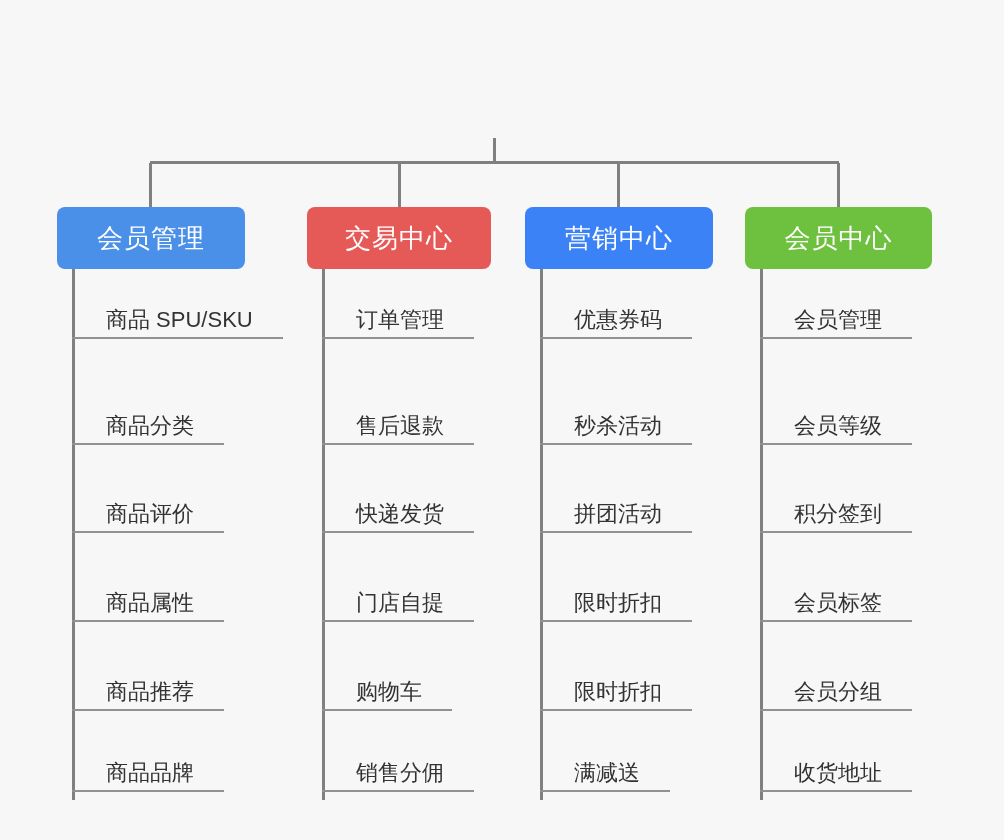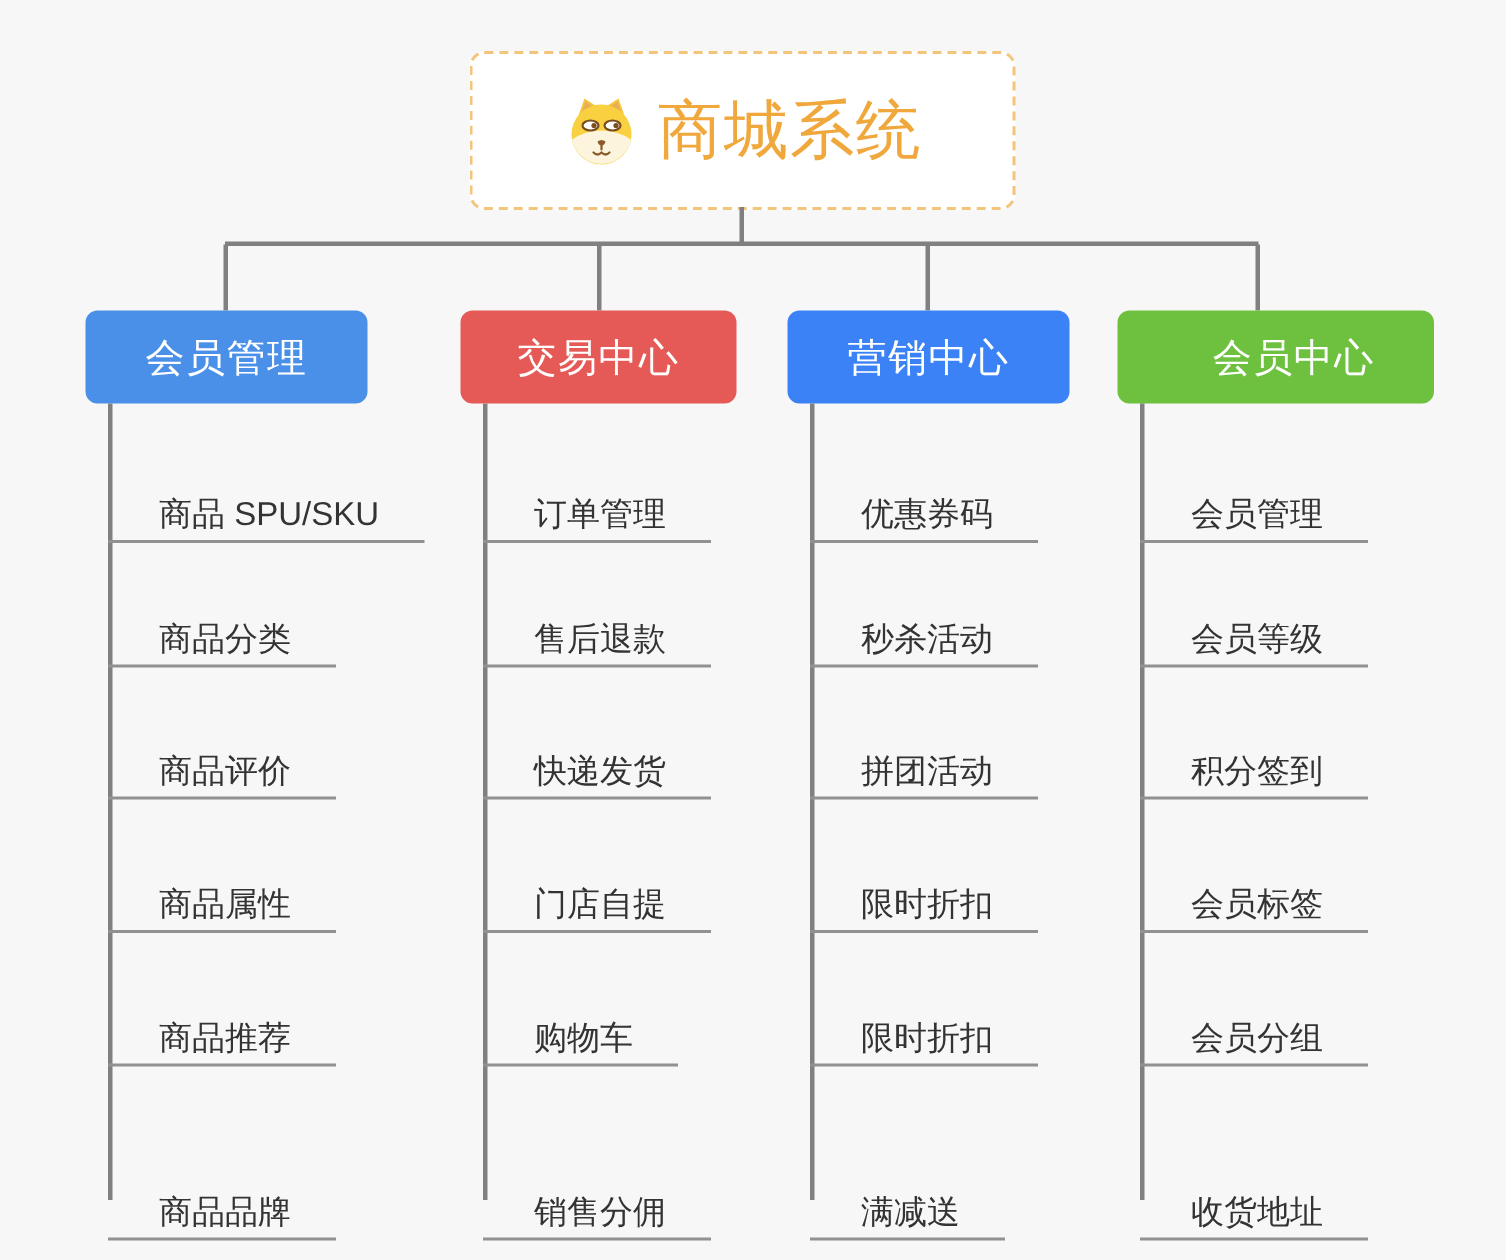--- a/index.html
+++ b/index.html
@@ -76,49 +76,32 @@
   .leaf {
     position: absolute;
     left: 15px;
     line-height: 34px;
     font-size: 22px;
     color: #333333;
     white-space: nowrap;
     padding: 0 30px 0 34px;
     border-bottom: 2px solid #919191;
   }
-  .leaf.r0 { top: 119px; text-align: center; }
+  .leaf.r0 { top: 96px; text-align: center; }
   .leaf.r1 { top: 202px; }
   .leaf.r2 { top: 290px; }
   .leaf.r3 { top: 379px; }
   .leaf.r4 { top: 468px; }
-  .leaf.r5 { top: 584px; }
+  .leaf.r5 { top: 549px; }
 </style>
 </head>
 <body>
 
 <div id="canvas">
 
-  <div class="root-node">
-    <svg class="root-icon" viewBox="0 0 72 72" aria-hidden="true">
-      <polygon points="12,24 19,4 33,13" fill="#f5c63c"></polygon>
-      <polygon points="60,24 53,4 39,13" fill="#f5c63c"></polygon>
-      <polygon points="15.5,20 20,7 29,13" fill="#e8ae56"></polygon>
-      <polygon points="56.5,20 52,7 43,13" fill="#e8ae56"></polygon>
-      <circle cx="36" cy="40" r="30" fill="#f8d040"></circle>
-      <path d="M6.5,45 Q20,36 36,36 Q52,36 65.5,45 A30 30 0 0 1 6.5,45 Z" fill="#fdf4dd"></path>
-      <ellipse cx="25" cy="31" rx="8" ry="5" fill="#ffffff" stroke="#7a4e1e" stroke-width="2.2"></ellipse>
-      <ellipse cx="47" cy="31" rx="8" ry="5" fill="#ffffff" stroke="#7a4e1e" stroke-width="2.2"></ellipse>
-      <circle cx="28.5" cy="31" r="2.6" fill="#7a4e1e"></circle>
-      <circle cx="50.5" cy="31" r="2.6" fill="#7a4e1e"></circle>
-      <path d="M32,47 q4,-3 8,0 q-1,4 -4,4 q-3,0 -4,-4 Z" fill="#8a5a2b"></path>
-      <path d="M36,51 v4 M28,58 q4,4 8,0 q4,4 8,0" fill="none" stroke="#8a5a2b" stroke-width="2.2" stroke-linecap="round"></path>
-    </svg>
-    <span class="root-title" style="color: rgb(240, 167, 60);">商城系统</span>
-  </div>
 
   <div class="line root-drop"></div>
   <div class="line bus"></div>
   <div class="line drop d0"></div>
   <div class="line drop d1"></div>
   <div class="line drop d2"></div>
   <div class="line drop d3"></div>
 
   <div class="branch b0">
     <div class="branch-node" style="background-color: rgb(75, 144, 232);">会员管理</div>
@@ -147,21 +130,21 @@
     <div class="trunk"></div>
     <div class="leaf r0">优惠券码</div>
     <div class="leaf r1">秒杀活动</div>
     <div class="leaf r2">拼团活动</div>
     <div class="leaf r3">限时折扣</div>
     <div class="leaf r4">限时折扣</div>
     <div class="leaf r5">满减送</div>
   </div>
 
   <div class="branch b3">
-    <div class="branch-node" style="background-color: rgb(109, 193, 62); padding-left: 24px;">会员中心</div>
+    <div class="branch-node" style="background-color: rgb(109, 193, 62);">会员中心</div>
     <div class="trunk"></div>
     <div class="leaf r0">会员管理</div>
     <div class="leaf r1">会员等级</div>
     <div class="leaf r2">积分签到</div>
     <div class="leaf r3">会员标签</div>
     <div class="leaf r4">会员分组</div>
     <div class="leaf r5">收货地址</div>
   </div>
 
 </div>

